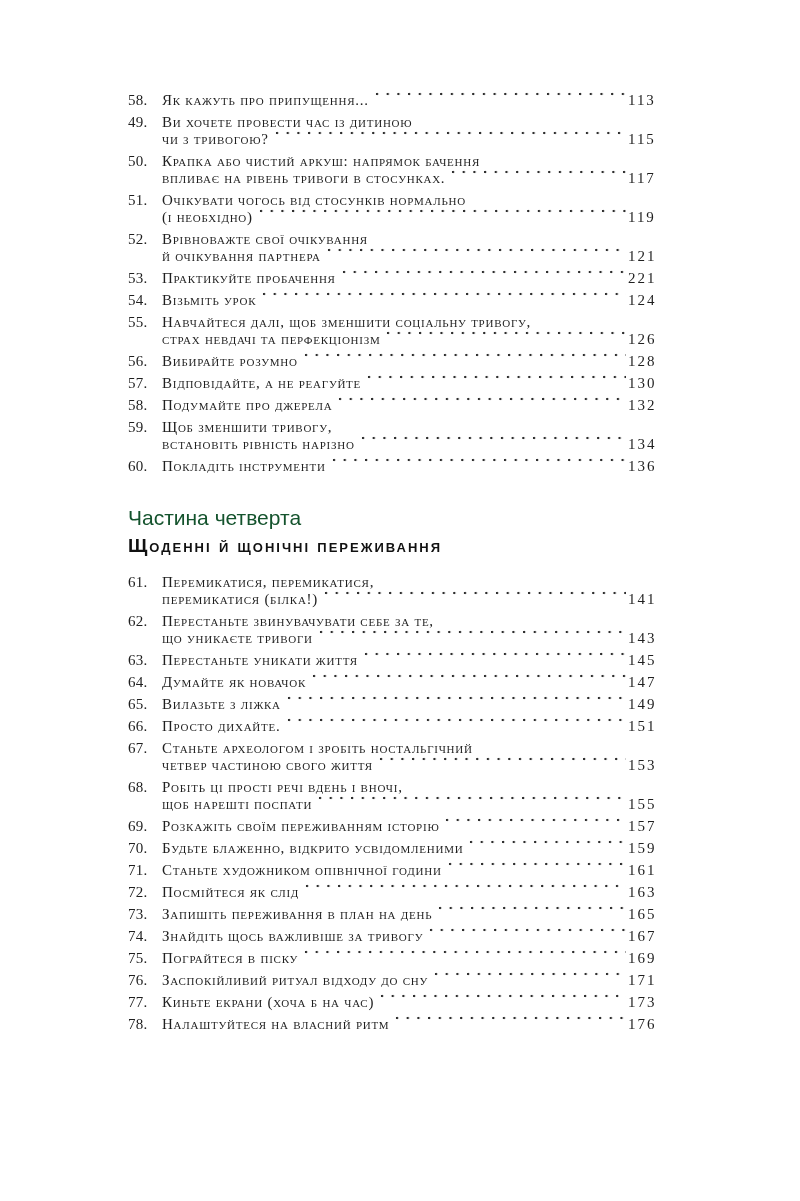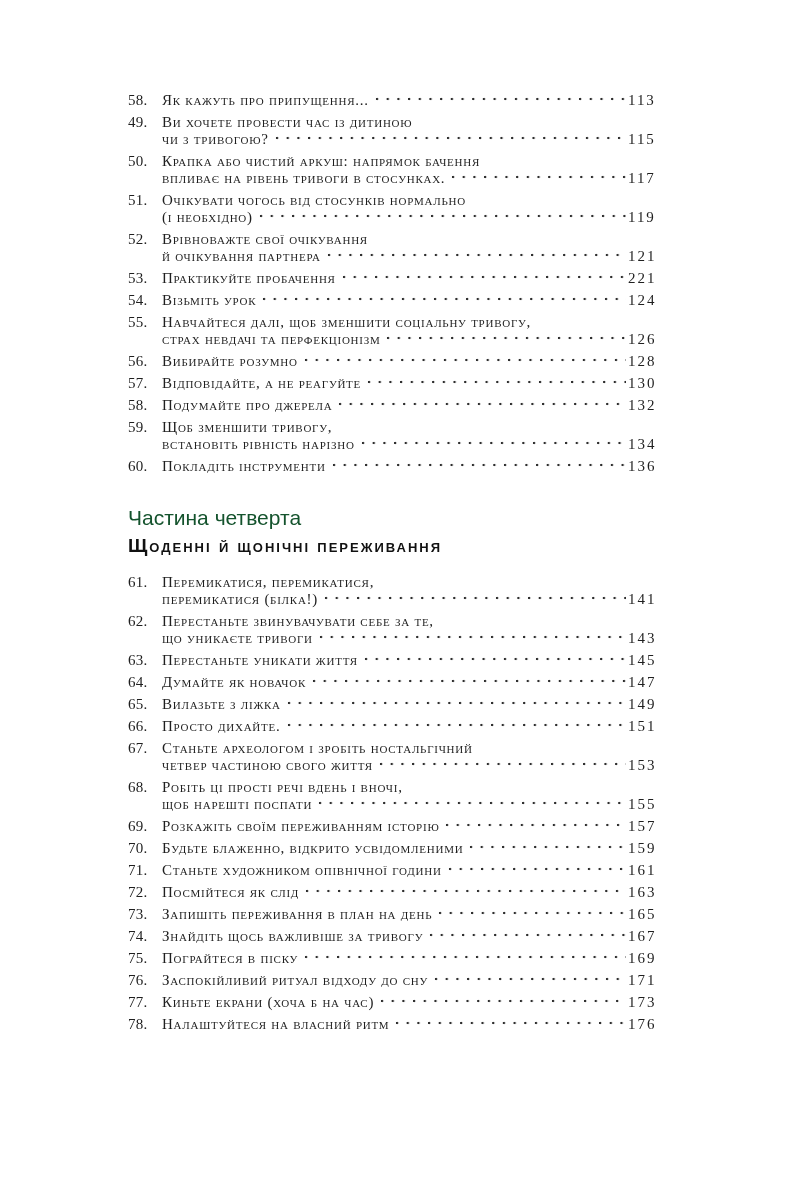--- a/index.html
+++ b/index.html
@@ -26,21 +26,21 @@
   }
   .enum {
     letter-spacing: 0.02em;
   }
   .econtent {
     font-variant: small-caps;
     letter-spacing: 0.05em;
     min-width: 0;
   }
   .eline { display: block; }
-  .elast { display: flex; align-items: center; }
+  .elast { display: flex; align-items: flex-start; }
   .etext { white-space: nowrap; }
   .leader {
     flex: 1 1 auto;
     height: 4px;
     margin: 0 2px 3px 6px;
     background-image: radial-gradient(circle at 2px 2px, #2e2e2e 1.1px, rgba(0,0,0,0) 1.6px);
     background-size: 10.7px 4px;
     background-repeat: repeat-x;
   }
   .epage {

